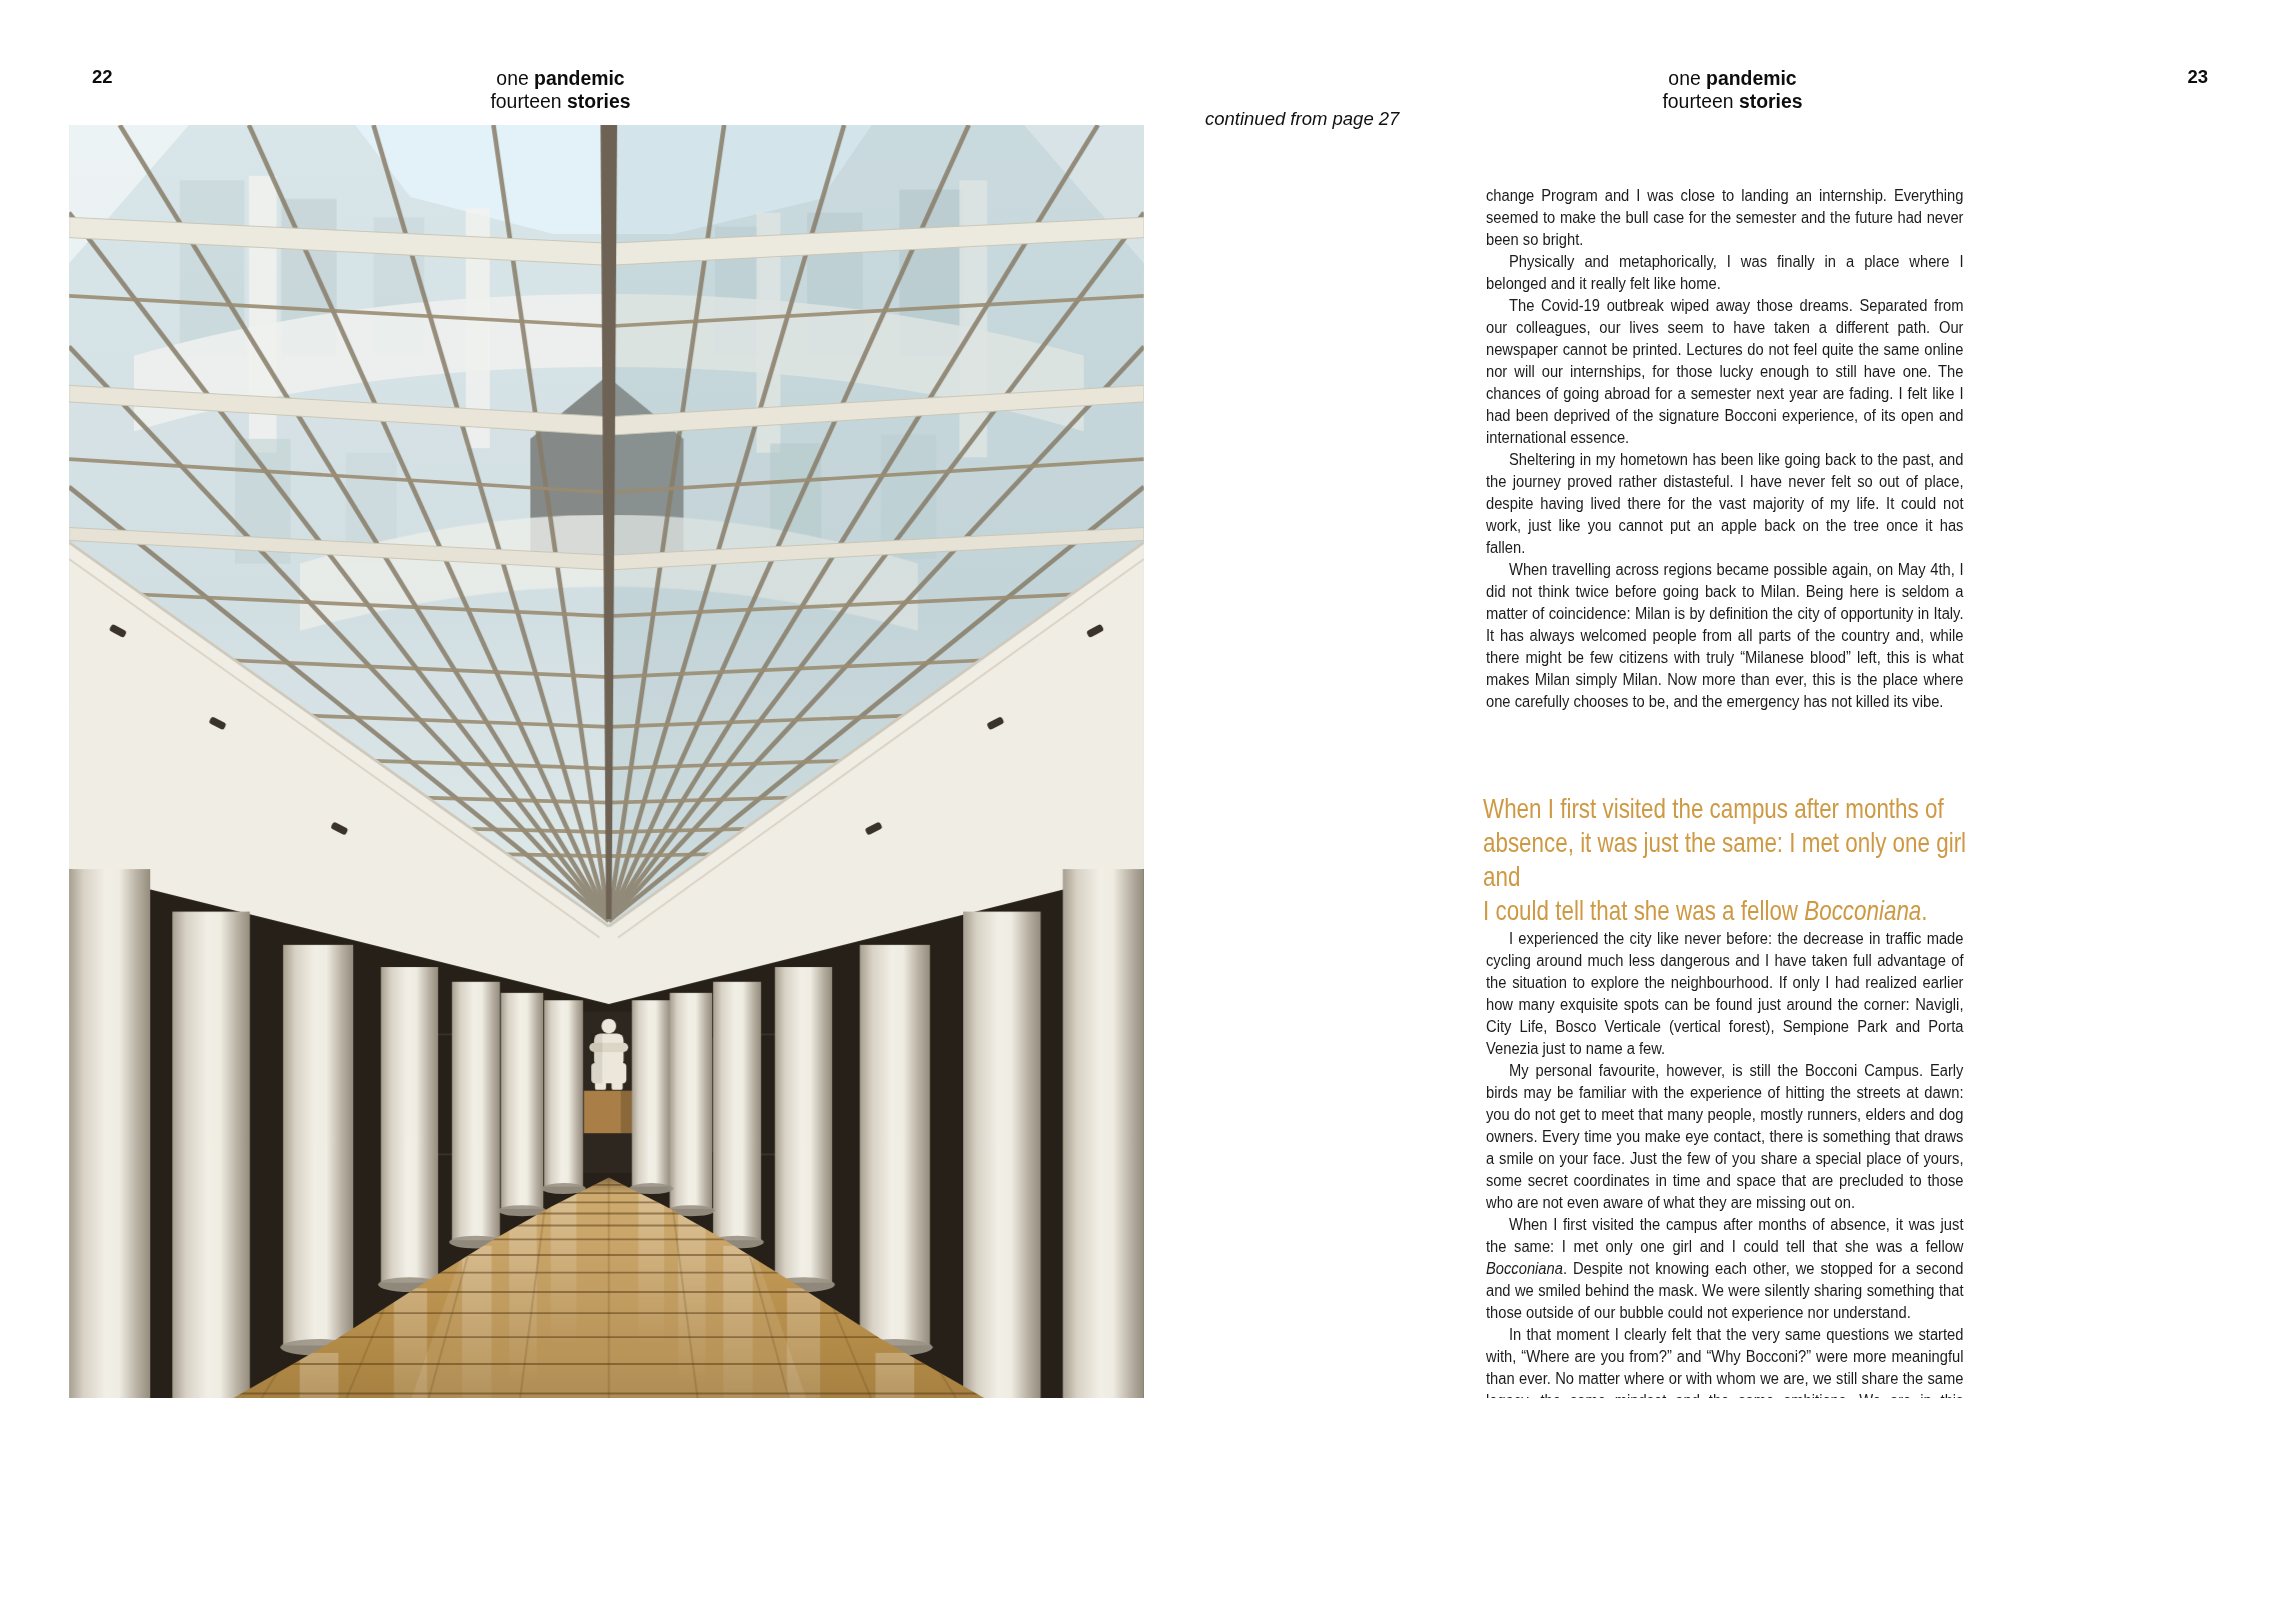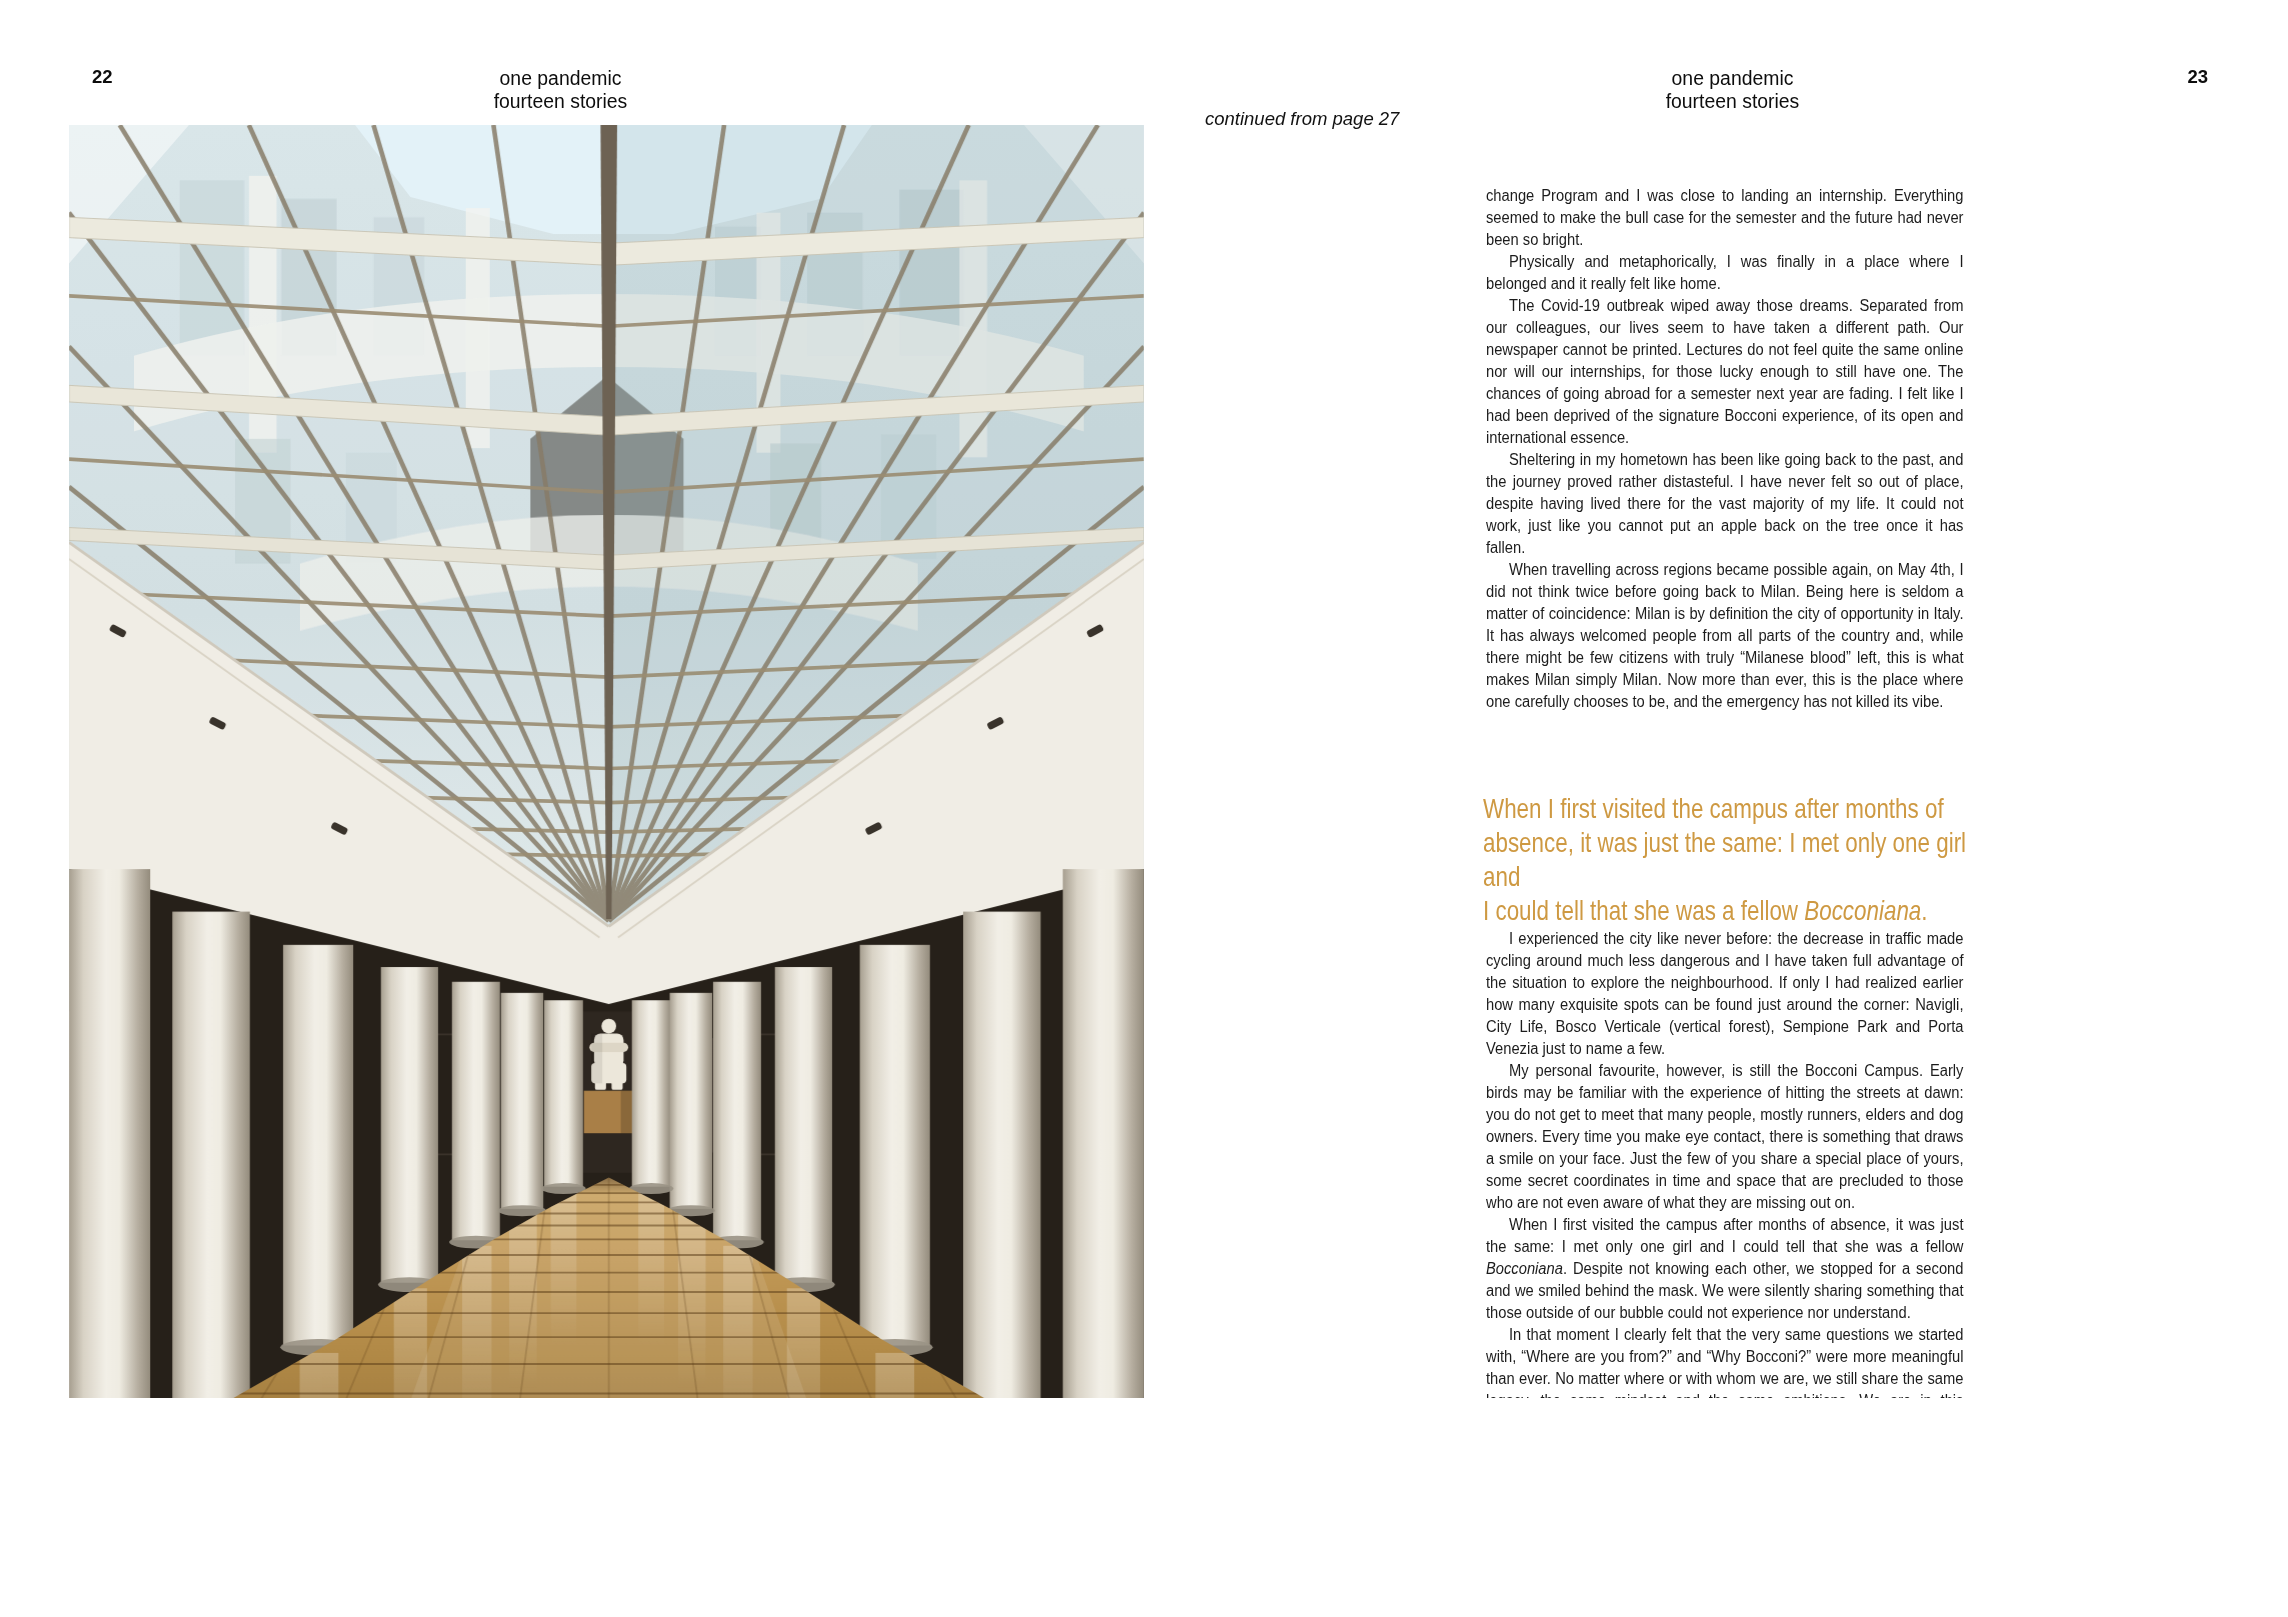--- a/index.html
+++ b/index.html
@@ -2,21 +2,21 @@
 <html style="font-size:14.8px"><head>
 <meta charset="utf-8">
 <style>
   html,body{margin:0;padding:0;background:#ffffff;}
   .spread{position:relative;width:2289px;height:1398px;background:#ffffff;overflow:hidden;
           font-family:"Liberation Sans",sans-serif;color:#141414;}
   .pageno{position:absolute;font-size:18.5px;font-weight:700;color:#0d0d0d;}
   .pageno.left{left:92px;top:66px;}
   .pageno.right{right:81px;top:66px;}
   .header{position:absolute;top:67px;width:369px;text-align:center;font-size:19.4px;line-height:23px;color:#0d0d0d;}
-  .header .b{font-weight:400;}
+  .header .b{font-weight:700;}
   .header.hleft{left:376px;}
   .header.hright{left:1548px;}
   .continued{position:absolute;left:1205px;top:108px;font-size:18.5px;font-style:italic;color:#111;}
   .photo{position:absolute;left:69px;top:125px;width:1075px;height:1407px;display:block;}
   .caption{position:absolute;left:69px;top:1538px;font-size:13px;font-weight:700;color:#8b5cf6;white-space:pre-wrap;}
   .colbody{position:absolute;left:1486px;width:519px;transform:scaleX(.92);transform-origin:0 0;
            font-size:16px;line-height:22px;text-align:justify;color:#1c1c1c;}
   .colbody p{margin:0;}
   .colbody p.indent{text-indent:25px;}
   .colbody .it{font-style:italic;}

